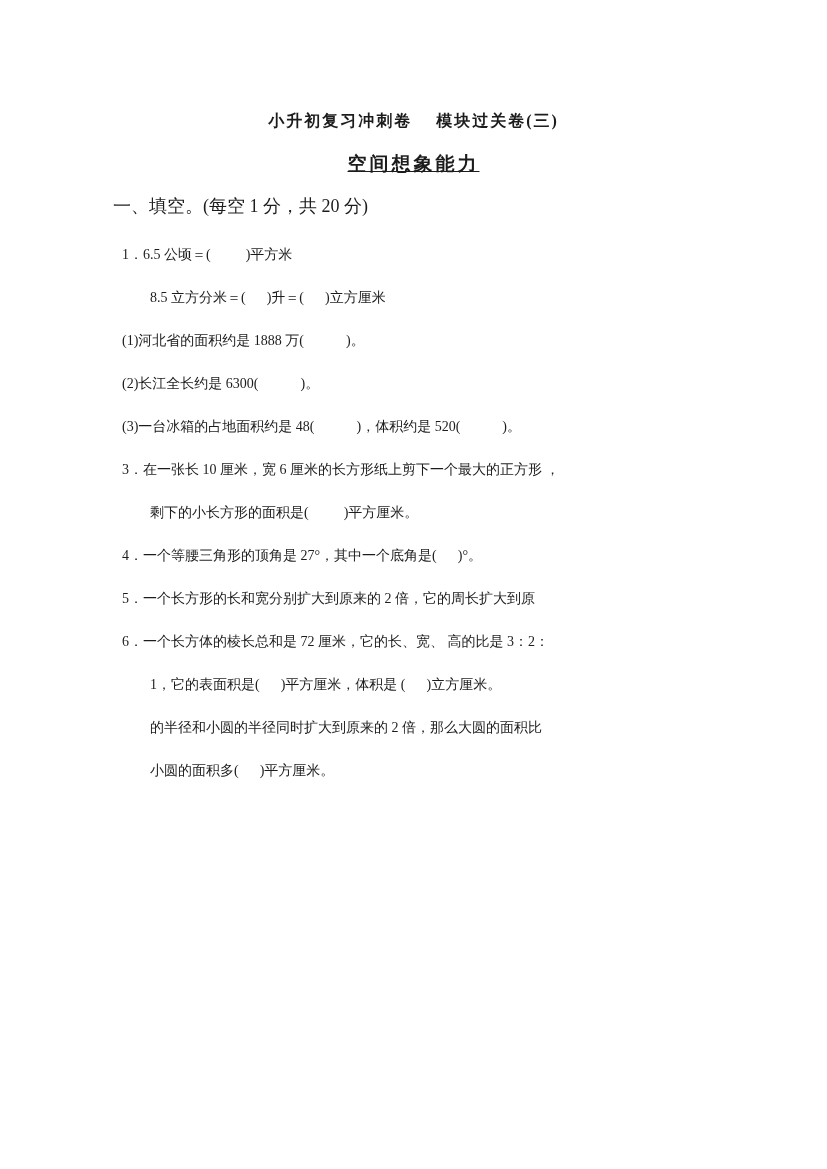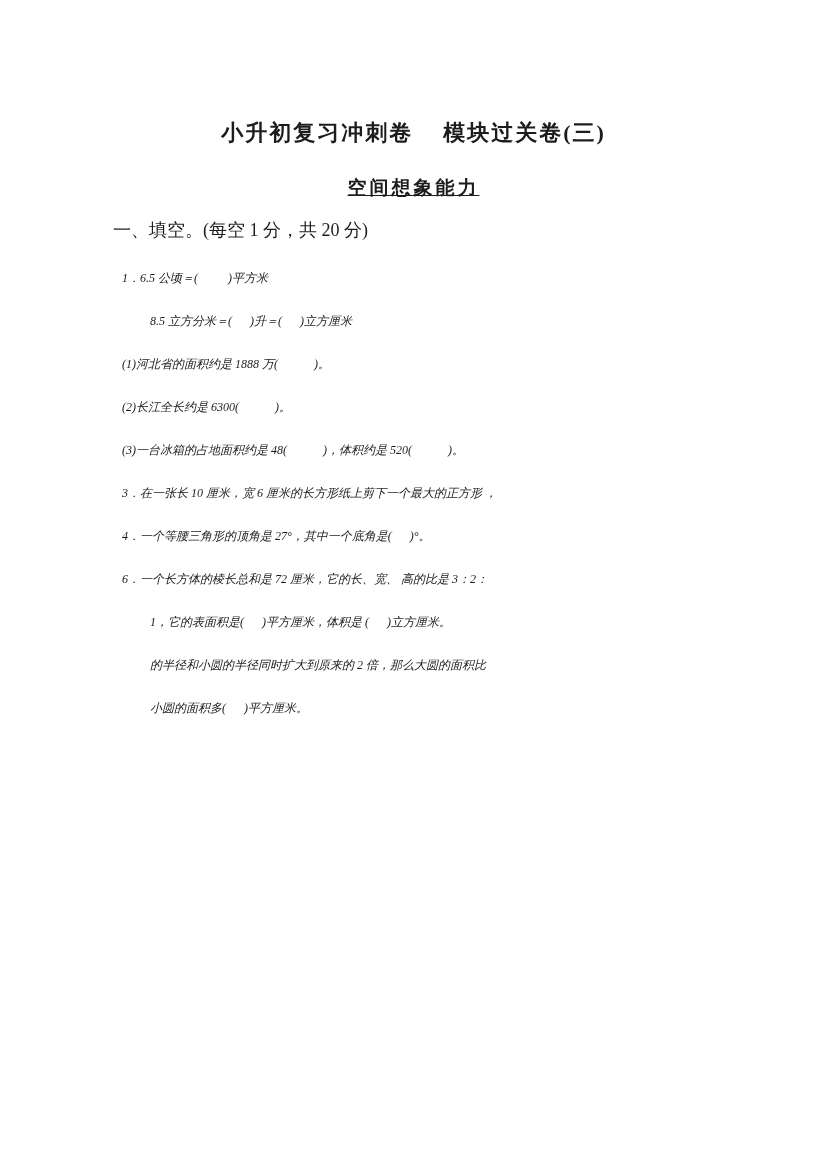--- a/index.html
+++ b/index.html
@@ -13,25 +13,25 @@
     height: 1169px;
     background: #ffffff;
     overflow: hidden;
     font-family: "Liberation Serif", "DejaVu Serif", serif;
     color: #1c1c1c;
   }
   .content {
     padding-top: 99px;
   }
   .title {
-    margin: 12px;
+    margin: 0;
     height: 43px;
     line-height: 43px;
     text-align: center;
-    font-size: 22px;
+    font-size: 16px;
     font-weight: 700;
     letter-spacing: 2px;
     white-space: pre;
   }
   .subtitle {
     margin: 0;
     height: 43px;
     line-height: 43px;
     text-align: center;
     font-size: 19px;
@@ -44,23 +44,22 @@
     margin: 0 0 0 113px;
     height: 43px;
     line-height: 43px;
     font-size: 18px;
     white-space: pre;
   }
   .line {
     margin-left: 122px;
     height: 43px;
     line-height: 43px;
-    font-size: 12px;
+    font-size: 14px;
     white-space: pre;
-    font-style: italic;
   }
   .line.ind {
     margin-left: 150px;
   }
   .line.first {
     margin-top: 5px;
   }
 </style>
 </head>
 <body>
@@ -74,23 +73,25 @@
     <div class="section-heading">一、填空。(每空 1 分，共 20 分)</div>
 
     <div class="line first">1．6.5 公顷＝(          )平方米</div>
     <div class="line ind">8.5 立方分米＝(      )升＝(      )立方厘米</div>
 
     <div class="line">(1)河北省的面积约是 1888 万(            )。</div>
     <div class="line">(2)长江全长约是 6300(            )。</div>
     <div class="line">(3)一台冰箱的占地面积约是 48(            )，体积约是 520(            )。</div>
 
     <div class="line">3．在一张长 10 厘米，宽 6 厘米的长方形纸上剪下一个最大的正方形 ，</div>
+    <div class="line ind">剩下的小长方形的面积是(          )平方厘米。</div>
 
     <div class="line">4．一个等腰三角形的顶角是 27°，其中一个底角是(      )°。</div>
 
+    <div class="line">5．一个长方形的长和宽分别扩大到原来的 2 倍，它的周长扩大到原</div>
 
     <div class="line">6．一个长方体的棱长总和是 72 厘米，它的长、宽、 高的比是 3：2：</div>
     <div class="line ind">1，它的表面积是(      )平方厘米，体积是 (      )立方厘米。</div>
 
     <div class="line ind">的半径和小圆的半径同时扩大到原来的 2 倍，那么大圆的面积比</div>
     <div class="line ind">小圆的面积多(      )平方厘米。</div>
 
   </div>
 </div>
 

